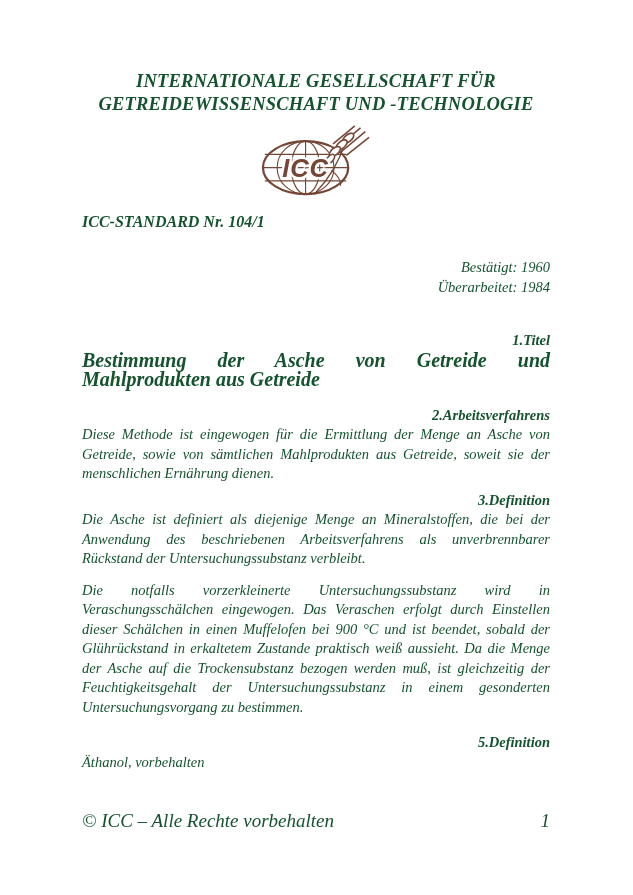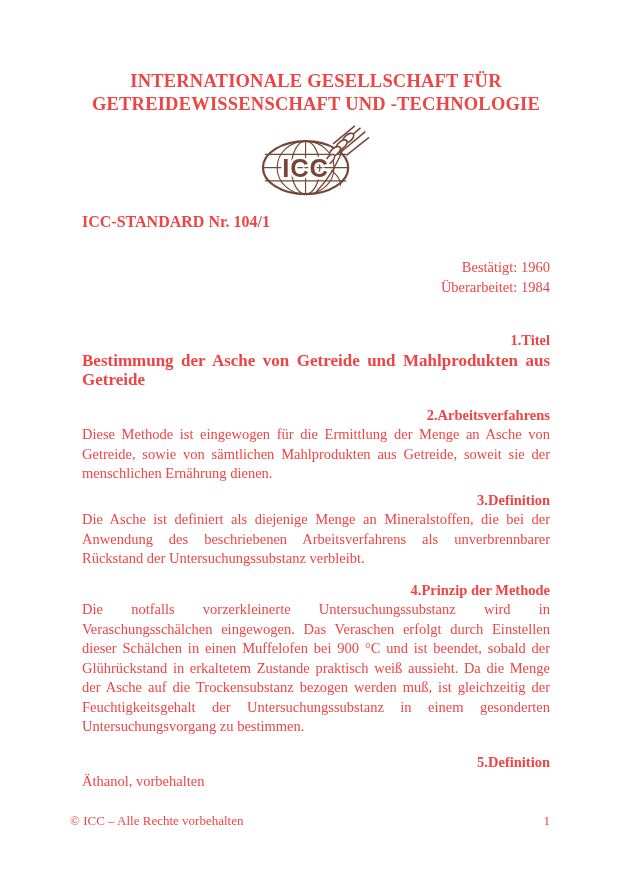--- a/index.html
+++ b/index.html
@@ -2,21 +2,22 @@
 <html><head>
 <meta charset="utf-8">
 <style>
   html, body { margin: 0; padding: 0; background: #ffffff; }
   .page {
     width: 633px; height: 895px;
     position: relative;
     background: #ffffff;
     overflow: hidden;
     font-family: "Liberation Serif", "DejaVu Serif", serif;
-    color: #ef4444;
+    color: #14532d;
+    font-style: italic;
   }
   .content { position: absolute; left: 82px; top: 0; width: 468px; }
 
   .org-title {
     margin-top: 70px;
     text-align: center;
     font-weight: 700;
     font-size: 18.5px;
     line-height: 23px;
     letter-spacing: 0.2px;
@@ -54,31 +55,31 @@
   .sec-num { display: inline-block; width: 48px; }
 
   .sec-body {
     margin: 0;
     font-size: 14.5px;
     line-height: 19.5px;
     text-align: justify;
   }
   .sec-body.title-body {
     font-weight: 700;
-    font-size: 17px;
+    font-size: 20px;
     line-height: 19.5px;
   }
   .sec-body.plain { text-align: left; }
 
   .footer {
     position: absolute;
-    left: 70px; right: 83px; top: 812px;
+    left: 82px; right: 83px; top: 812px;
     display: flex;
     justify-content: space-between;
-    font-size: 13px;
+    font-size: 19px;
     line-height: 18px;
   }
 </style>
 </head>
 <body>
 
 <div class="page">
   <div class="content">
 
     <div class="org-title">
@@ -140,23 +141,20 @@
     </div>
 
     <div class="section" id="section-3">
       <div class="sec-head">
         <span class="sec-num">3.</span><span class="sec-title">Definition</span>
       </div>
       <p class="sec-body">Die Asche ist definiert als diejenige Menge an Mineralstoffen, die bei der Anwendung des beschriebenen Arbeitsverfahrens als unverbrennbarer Rückstand der Untersuchungssubstanz verbleibt.</p>
     </div>
 
     <div class="section" id="section-4">
-      <div class="sec-head">
-        <span class="sec-num">4.</span><span class="sec-title">Prinzip der Methode</span>
-      </div>
       <p class="sec-body">Die notfalls vorzerkleinerte Untersuchungssubstanz wird in Veraschungsschälchen eingewogen. Das Veraschen erfolgt durch Einstellen dieser Schälchen in einen Muffelofen bei 900 °C und ist beendet, sobald der Glührückstand in erkaltetem Zustande praktisch weiß aussieht. Da die Menge der Asche auf die Trockensubstanz bezogen werden muß, ist gleichzeitig der Feuchtigkeitsgehalt der Untersuchungssubstanz in einem gesonderten Untersuchungsvorgang zu bestimmen.</p>
     </div>
 
     <div class="section" id="section-5">
       <div class="sec-head">
         <span class="sec-num">5.</span><span class="sec-title">Definition</span>
       </div>
       <p class="sec-body plain">Äthanol, vorbehalten</p>
     </div>
 

